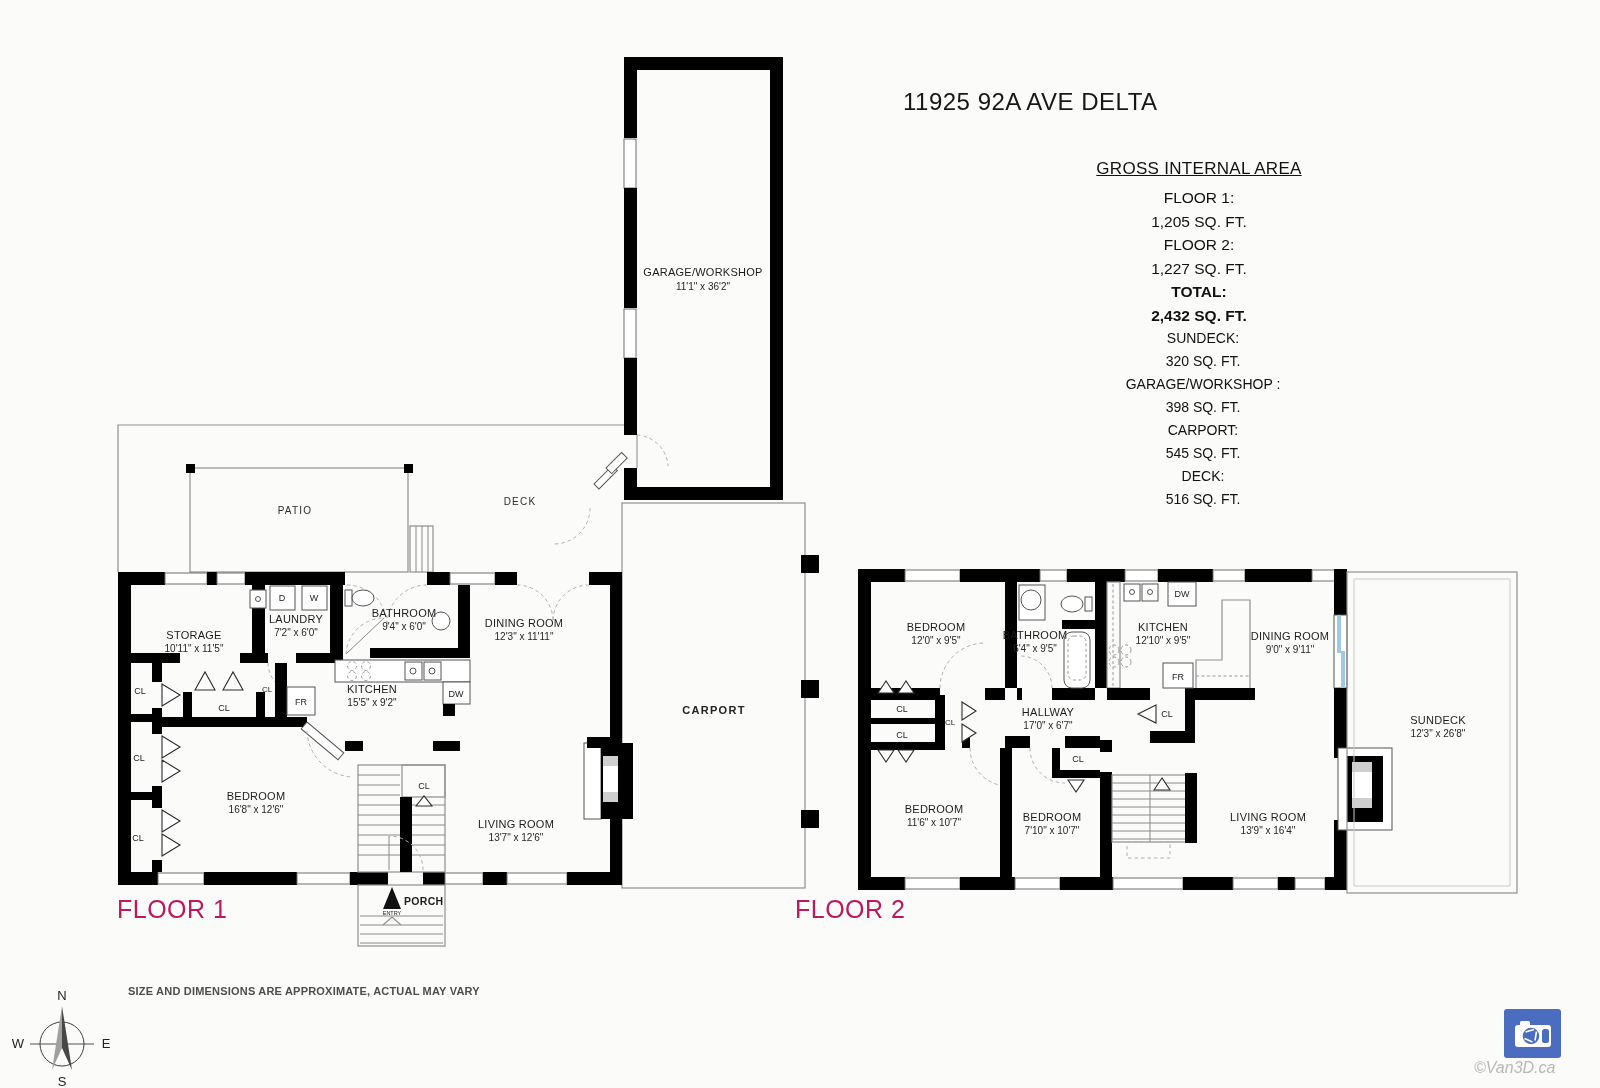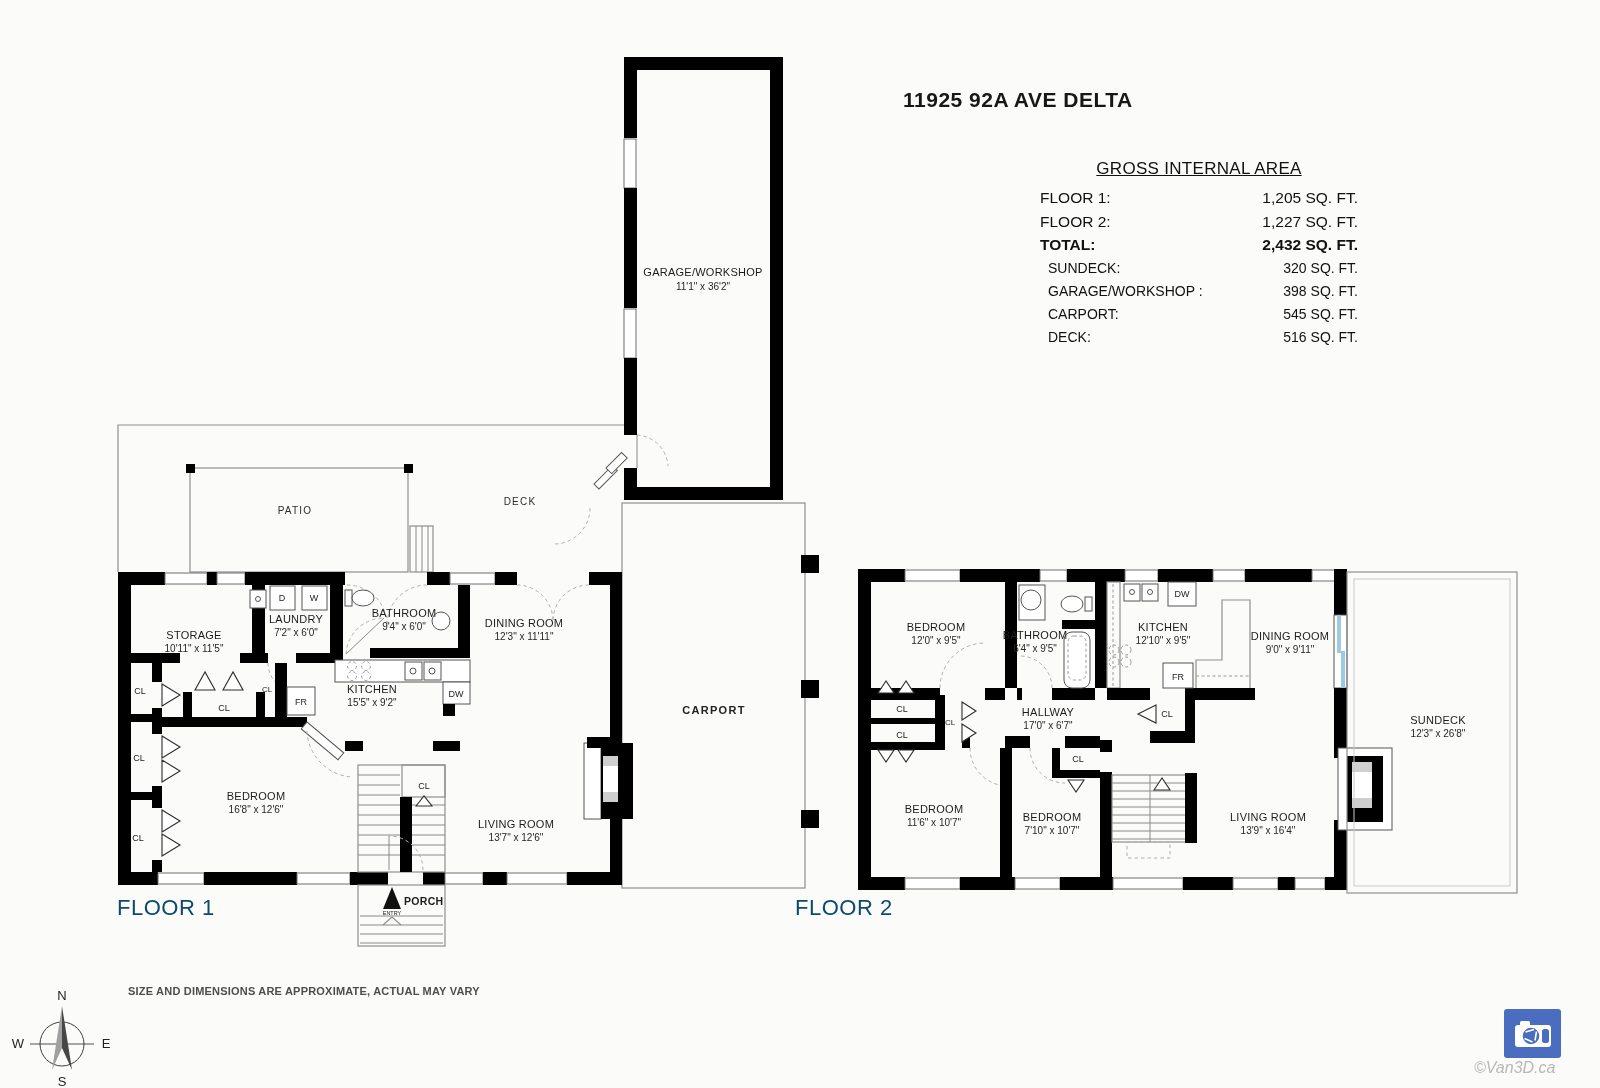--- a/index.html
+++ b/index.html
@@ -1,23 +1,23 @@
 <!DOCTYPE html>
 <html><head>
 <meta charset="utf-8">
 <style>
   html,body{margin:0;padding:0;background:#ffffff;}
   .page{position:relative;width:1600px;height:1088px;background:#fbfbf9;font-family:"Liberation Sans",sans-serif;overflow:hidden;}
-  .title{position:absolute;left:903px;top:88px;font-size:21px;color:#171717;letter-spacing:.5px;font-weight:700;}
+  .title{position:absolute;left:903px;top:88px;font-size:24px;color:#171717;letter-spacing:.5px;font-weight:400;}
   .area-table{position:absolute;left:1040px;top:159px;width:318px;text-align:center;}
   .at-head{font-size:17px;text-decoration:underline;letter-spacing:.3px;color:#111;margin-bottom:7px;font-weight:500;}
-  .at-row{display:flex;justify-content:space-between;font-size:15.5px;line-height:23.5px;color:#111;}
+  .at-row{display:flex;justify-content:space-between;font-size:15.5px;line-height:23.5px;color:#111;flex-direction:column;}
   .at-row.sm{font-size:14px;line-height:23px;margin-left:8px;}
-  .at-row.bold{font-weight:700;gap:36px;}
-  .floor-label{position:absolute;font-size:22px;color:#0c4a6e;letter-spacing:.5px;}
+  .at-row.bold{font-weight:700;}
+  .floor-label{position:absolute;font-size:25px;color:#be185d;letter-spacing:.5px;}
   .f1{left:117px;top:895px;}
   .f2{left:795px;top:895px;}
   .disclaimer{position:absolute;left:128px;top:985px;font-size:11px;font-weight:700;color:#4d4d4d;letter-spacing:.2px;}
   .logo{position:absolute;left:1504px;top:1009px;width:57px;height:49px;background:#4a6dc0;border-radius:3px;display:flex;align-items:center;justify-content:center;}
   .watermark{position:absolute;left:1474px;top:1059px;font-size:16px;font-style:italic;color:#b8b8b8;}
   svg.plan{position:absolute;left:0;top:0;}
   svg.compass{position:absolute;left:6px;top:984px;}
   
   .wall{fill:#000;}
   .win{fill:#fff;stroke:#6e6e6e;stroke-width:1;}

